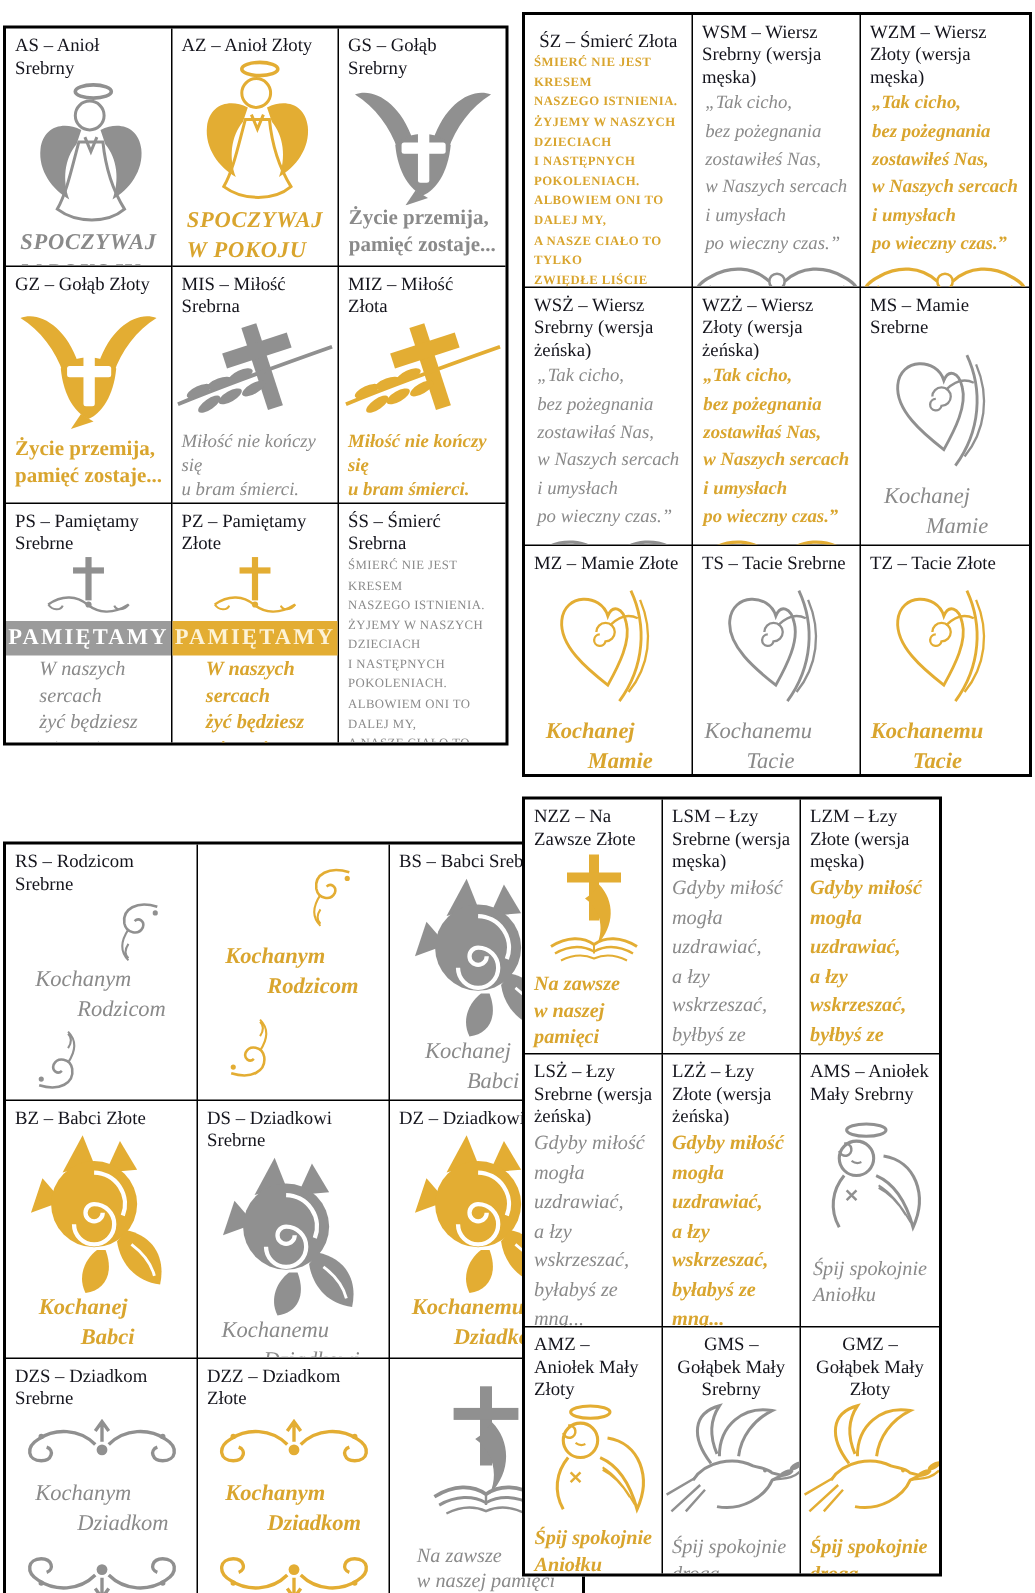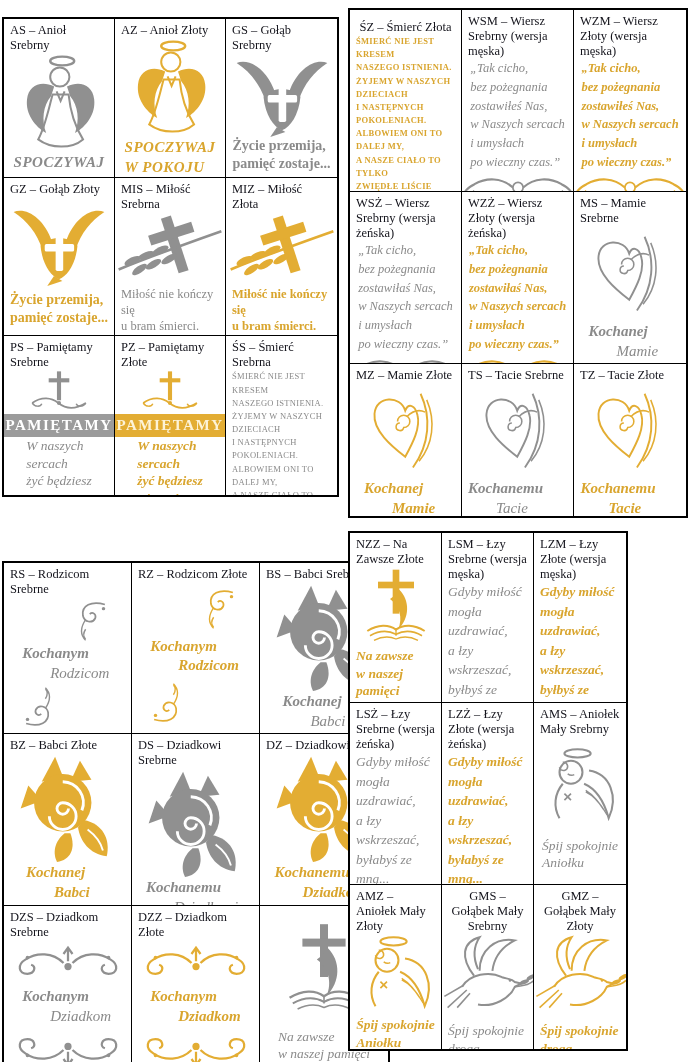--- a/index.html
+++ b/index.html
@@ -20,24 +20,24 @@
   #tbl1 .r0.c0 .cell-header{margin-top:6px;}
   .cell-body{flex:1;display:flex;flex-direction:column;align-items:center;justify-content:space-evenly;width:100%;}
   .silver{--icn:var(--silver,#909090);--txt:var(--silver_text,#8a8a8a);}
   .gold{--icn:var(--gold,#e3ad33);--txt:var(--gold_text,#d9a52e);}
   .icon{display:block;color:var(--icn);flex:none;}
   .lines{color:var(--txt);text-align:left;}
   .gold .lines{font-weight:700;}
   .ln{display:block;}
   .caps{font-weight:700;font-style:italic;font-size:15px;letter-spacing:.5px;line-height:1.3;}
   .boldcap{font-weight:700;font-size:14px;line-height:1.3;}
-  .italic{font-size:12.5px;line-height:1.3;}
+  .italic{font-style:italic;font-size:12.5px;line-height:1.3;}
   .italic-md{font-style:italic;font-size:13.5px;line-height:1.3;}
   .italic-lg{font-style:italic;font-size:15px;line-height:1.3;}
-  .stagger .ln:nth-child(1){transform:translateX(-12px);font-weight:bold;}
+  .stagger .ln:nth-child(1){transform:translateX(-12px);}
   .stagger .ln:nth-child(2){transform:translateX(16px);}
   .smallcaps{font-size:8.5px;line-height:1.55;letter-spacing:.3px;font-weight:400;}
   .quote{font-style:italic;font-size:12.5px;line-height:1.5;}
   .quote-lg{font-size:13.5px;line-height:1.45;}
   .badge{font-weight:700;font-size:15px;letter-spacing:1.5px;padding:3px 12px;color:var(--badge_text,#fff);flex:none;}
   .silver .badge{background:var(--badge_silver_bg,#9b9b9b);}
   .gold .badge{background:var(--gold,#e3ad33);color:#fdf3d7;}
   .corner-tr{align-self:flex-end;margin-right:16px;}
   .corner-bl{align-self:flex-start;margin-left:12px;transform:scale(-1,-1);}
   .flip-v{transform:scaleY(-1);}
@@ -445,21 +445,20 @@
           <div class="lines italic-lg stagger" data-name="caption-text">
             <span class="ln" data-name="text-line">Kochanym</span>
             <span class="ln" data-name="text-line">Rodzicom</span>
           </div>
           <svg class="icon corner-bl" data-name="corner-flourish-icon">
             <use href="#corner-flourish-icon"></use>
           </svg>
         </div>
       </div>
       <div class="cell r0 c1 gold" data-name="cell-RZ">
-        <div class="cell-header" data-name="cell-header">RZ – Rodzicom Złote</div>
         <div class="cell-body" data-name="cell-body">
           <svg class="icon corner-tr" data-name="corner-flourish-icon">
             <use href="#corner-flourish-icon"></use>
           </svg>
           <div class="lines italic-lg stagger" data-name="caption-text">
             <span class="ln" data-name="text-line">Kochanym</span>
             <span class="ln" data-name="text-line">Rodzicom</span>
           </div>
           <svg class="icon corner-bl" data-name="corner-flourish-icon">
             <use href="#corner-flourish-icon"></use>

